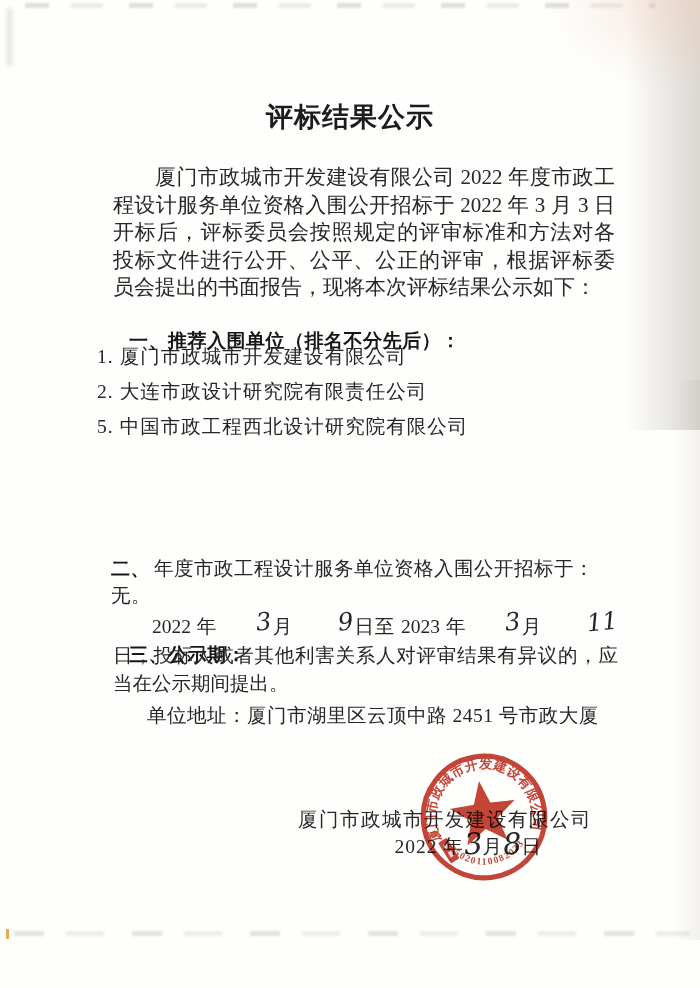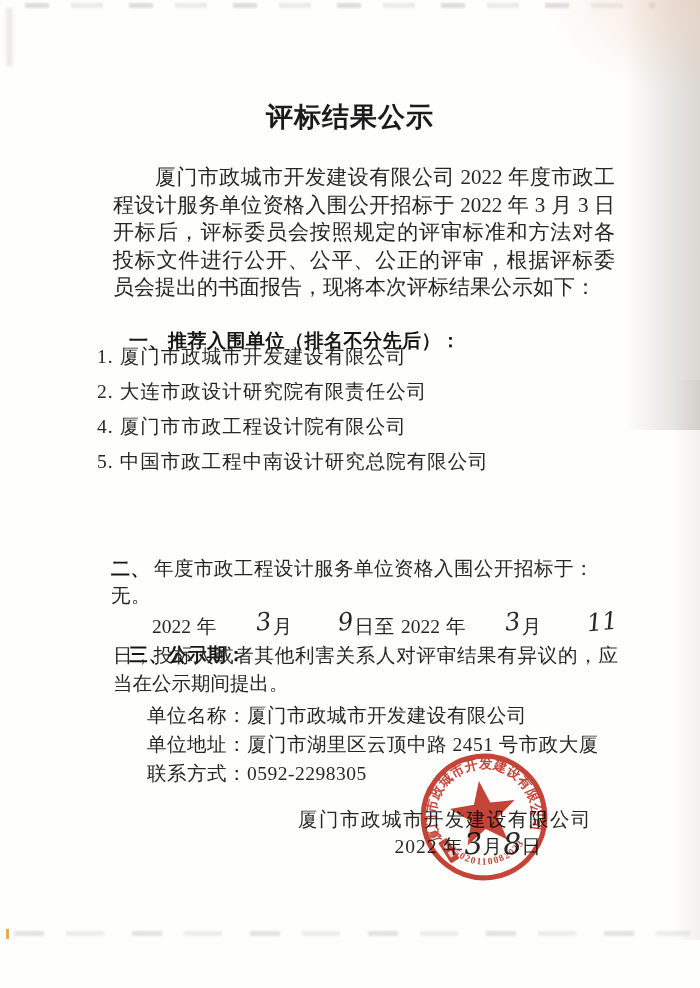--- a/index.html
+++ b/index.html
@@ -130,47 +130,38 @@
   <div class="sec-heading h-shortlist">一、推荐入围单位（排名不分先后）：</div>
 
   <div class="shortlist">
     <div class="list-item">
       <span class="num">1.</span><span>厦门市政城市开发建设有限公司</span>
     </div>
     <div class="list-item">
       <span class="num">2.</span><span>大连市政设计研究院有限责任公司</span>
     </div>
     <div class="list-item">
-      <span class="num">4.</span><span>厦门市市政工程设计院有限公司</span>
-    </div>
-    <div class="list-item">
-      <span class="num">5.</span><span>中国市政工程中南设计研究总院有限公司</span>
+      <span class="num">5.</span><span>中国市政工程西北设计研究院有限公司</span>
     </div>
   </div>
 
   <div class="line-rejected">
     <span class="inline-label">二、</span><span>年度市政工程设计服务单位资格入围公开招标于：无。</span>
   </div>
 
   <div class="sec-heading h-publicity">
     <span>三、</span><span>公示期：</span>
   </div>
   <p class="para-publicity">
-    <span>2022 年</span><span class="hw">3</span><span>月 </span><span class="hw">9</span><span>日至 2022 年</span><span class="hw">3</span><span>月 </span><span class="hw">11</span><span>日，投标人或者其他利害关系人对评审结果有异议的，应当在公示期间提出。</span>
+    <span>2022 年</span><span class="hw">3</span><span>月 </span><span class="hw">9</span><span>日至 2023 年</span><span class="hw">3</span><span>月 </span><span class="hw">11</span><span>日，投标人或者其他利害关系人对评审结果有异议的，应当在公示期间提出。</span>
   </p>
 
   <div class="contacts">
     <div class="contact-row">
-      <span>单位名称：</span><span>厦门市政城市开发建设有限公司</span>
-    </div>
-    <div class="contact-row">
       <span>单位地址：</span><span>厦门市湖里区云顶中路 2451 号市政大厦</span>
-    </div>
-    <div class="contact-row">
-      <span>联系方式：</span><span>0592-2298305</span>
     </div>
   </div>
 
   <p class="sig-company">厦门市政城市开发建设有限公司</p>
   <p class="sig-date">
     <span>2022 年</span><span class="hw">3</span><span>月</span><span class="hw">8</span><span>日</span>
   </p>
 
   <svg class="seal" viewBox="0 0 150 150" aria-hidden="true">
     <circle cx="75" cy="75" r="60" fill="none" stroke-width="5" stroke="#bf3527"></circle>

